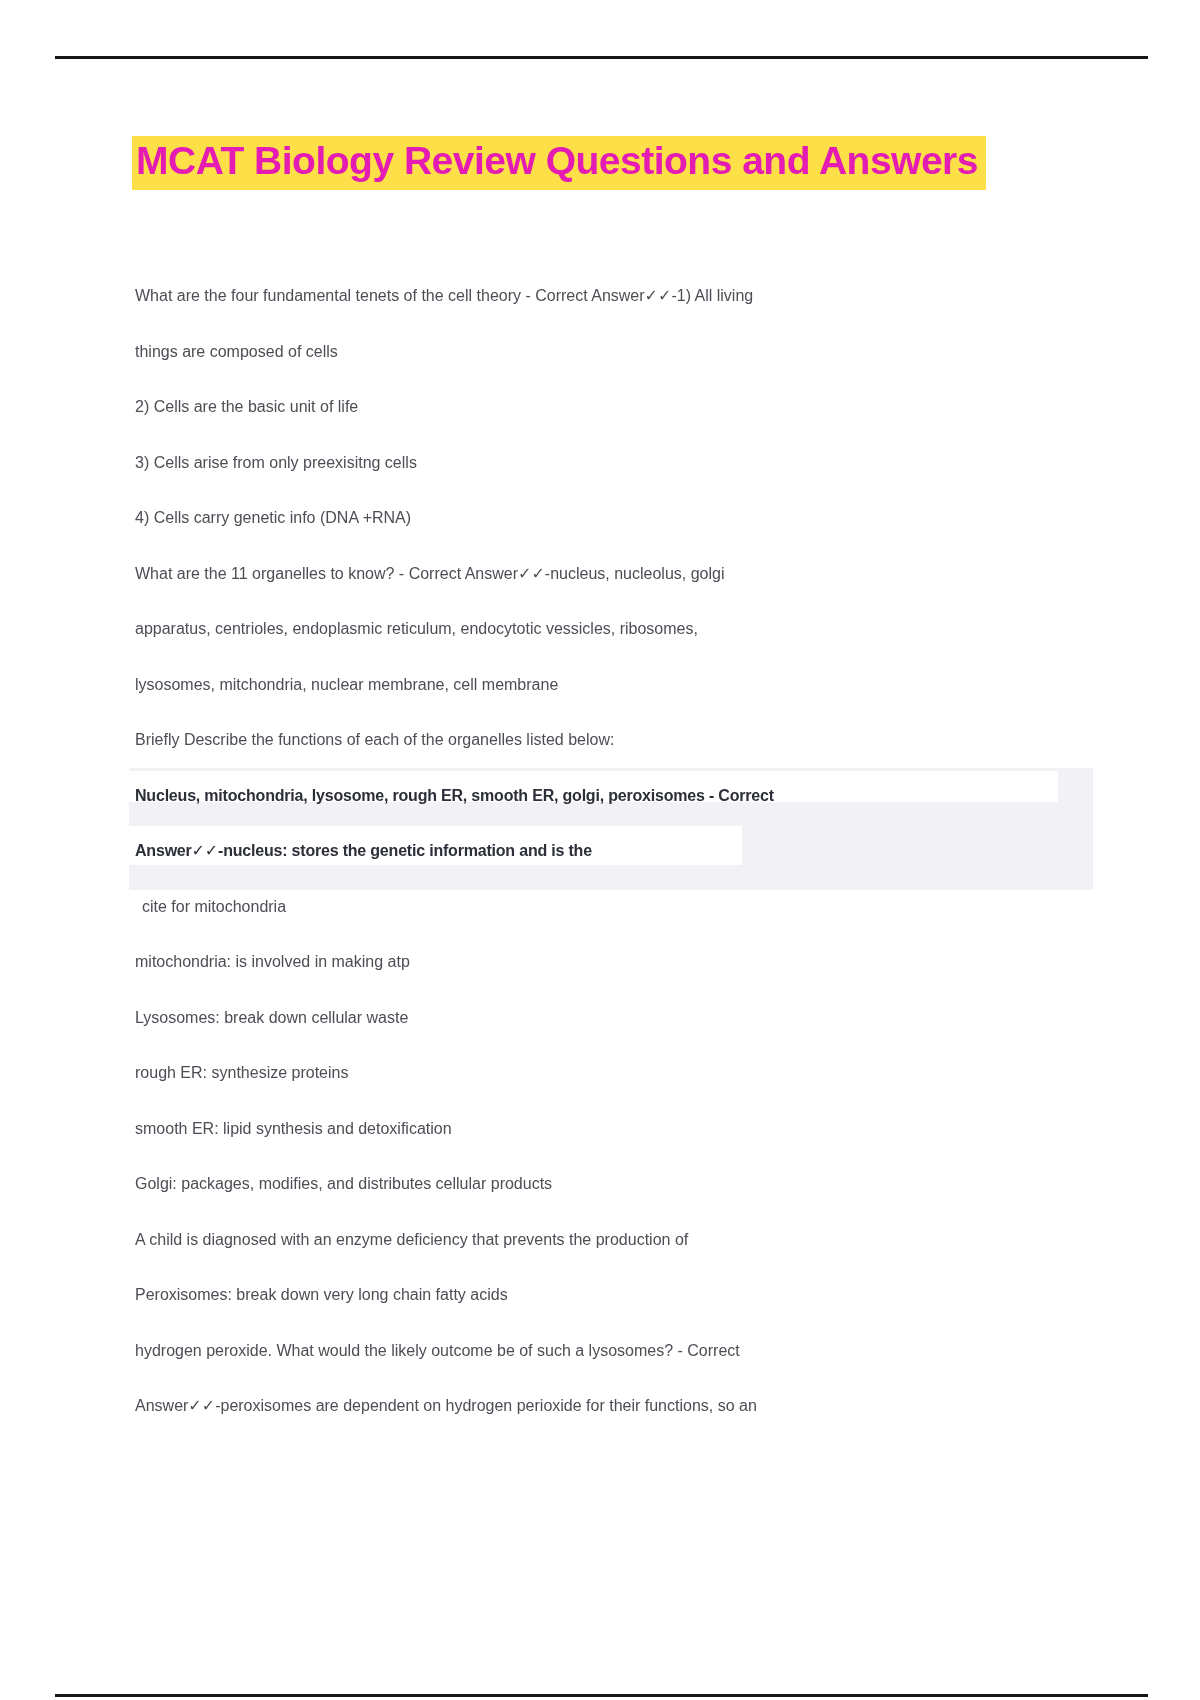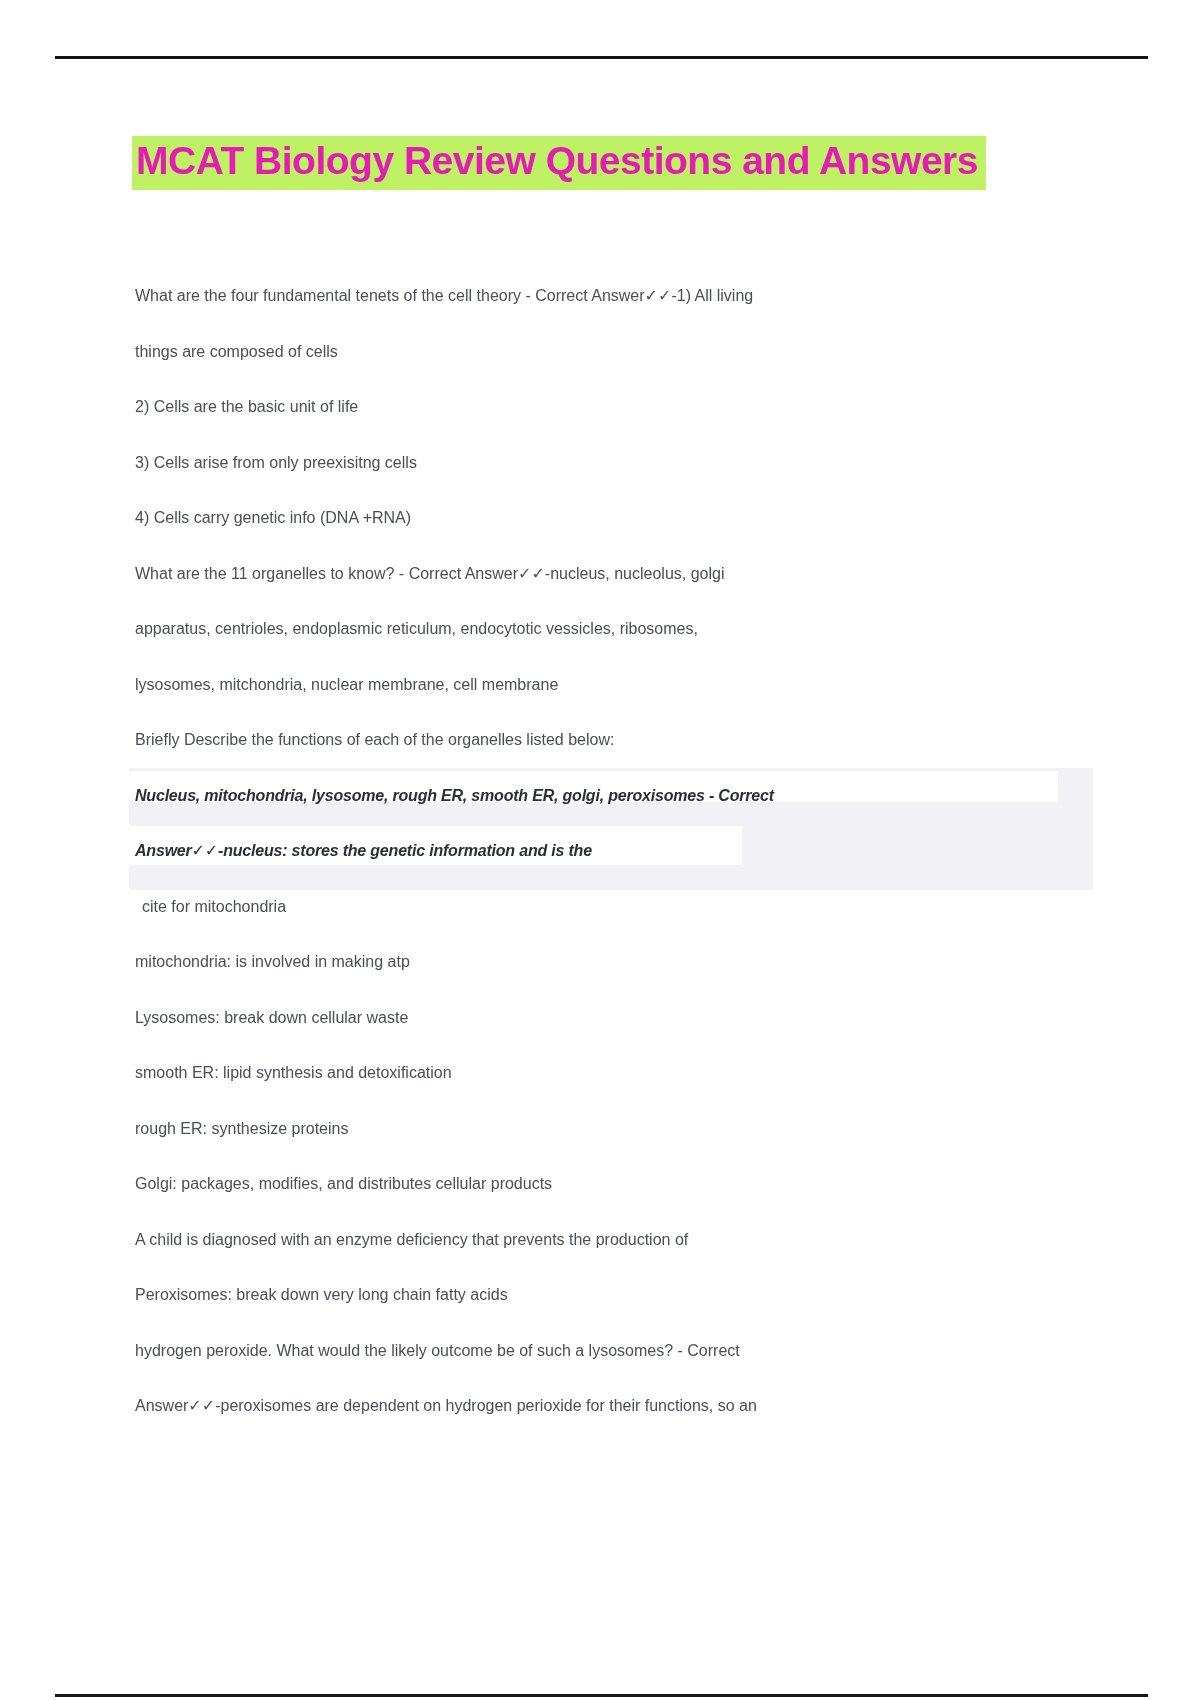--- a/index.html
+++ b/index.html
@@ -6,38 +6,38 @@
   .page {
     position:relative; width:1200px; height:1700px; background:#ffffff;
     font-family:"Liberation Sans","DejaVu Sans",sans-serif; overflow:hidden;
   }
   .rule { position:absolute; left:55px; width:1093px; height:3px; background:#161616; }
   .rule-top { top:56px; }
   .rule-bottom { top:1694px; }
 
   .title-wrap { position:absolute; left:132px; top:136px; }
   .title-hl {
-    display:inline-block; background:#bef264; padding:2px 8px 6px 4px;
+    display:inline-block; background:#fde047; padding:2px 8px 6px 4px;
   }
   .title-text {
     font-size:39px; font-weight:bold; color:#e41cb4; letter-spacing:-0.5px;
     line-height:46px; white-space:nowrap;
   }
 
   
   .hl-gray  { position:absolute; left:129px; top:768px; width:964px; height:122px; background:#f2f2f6; }
   .hl-white1{ position:absolute; left:129px; top:771px; width:929px; height:31px; background:#ffffff; }
   .hl-white2{ position:absolute; left:129px; top:826px; width:613px; height:39px; background:#ffffff; }
 
   .textblock { position:absolute; left:135px; top:268px; width:1015px; }
   .line {
     height:55.5px; line-height:55.5px; font-size:16px; color:#4c4e55;
     white-space:nowrap;
   }
-  .line.bold { font-weight:bold; color:#2c2e38; letter-spacing:-0.2px;font-style:italic; }
+  .line.bold { font-weight:bold; color:#2c2e38; letter-spacing:-0.2px; }
   .line.indent { padding-left:7px; }
 </style>
 </head>
 <body>
 
 <div class="page">
 
   <div class="rule rule-top"></div>
 
   <div class="title-wrap">
@@ -56,22 +56,22 @@
     <div class="line">4) Cells carry genetic info (DNA +RNA)</div>
     <div class="line">What are the 11 organelles to know? - Correct Answer✓✓-nucleus, nucleolus, golgi</div>
     <div class="line">apparatus, centrioles, endoplasmic reticulum, endocytotic vessicles, ribosomes,</div>
     <div class="line">lysosomes, mitchondria, nuclear membrane, cell membrane</div>
     <div class="line">Briefly Describe the functions of each of the organelles listed below:</div>
     <div class="line bold">Nucleus, mitochondria, lysosome, rough ER, smooth ER, golgi, peroxisomes - Correct</div>
     <div class="line bold">Answer✓✓-nucleus: stores the genetic information and is the</div>
     <div class="line indent">cite for mitochondria</div>
     <div class="line">mitochondria: is involved in making atp</div>
     <div class="line">Lysosomes: break down cellular waste</div>
+    <div class="line">rough ER: synthesize proteins</div>
     <div class="line">smooth ER: lipid synthesis and detoxification</div>
-    <div class="line">rough ER: synthesize proteins</div>
     <div class="line">Golgi: packages, modifies, and distributes cellular products</div>
     <div class="line">A child is diagnosed with an enzyme deficiency that prevents the production of</div>
     <div class="line">Peroxisomes: break down very long chain fatty acids</div>
     <div class="line">hydrogen peroxide. What would the likely outcome be of such a lysosomes? - Correct</div>
     <div class="line">Answer✓✓-peroxisomes are dependent on hydrogen perioxide for their functions, so an</div>
   </div>
 
   <div class="rule rule-bottom"></div>
 
 </div>

